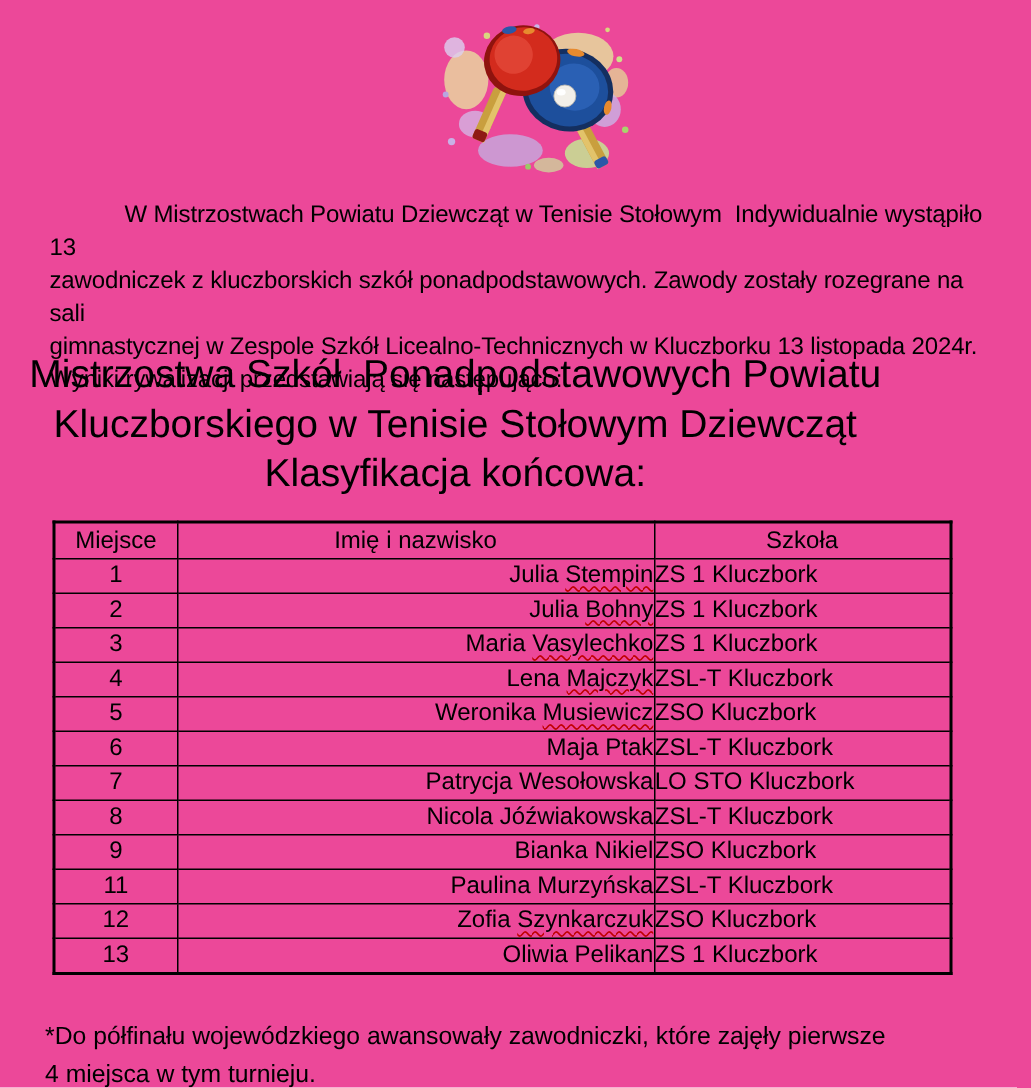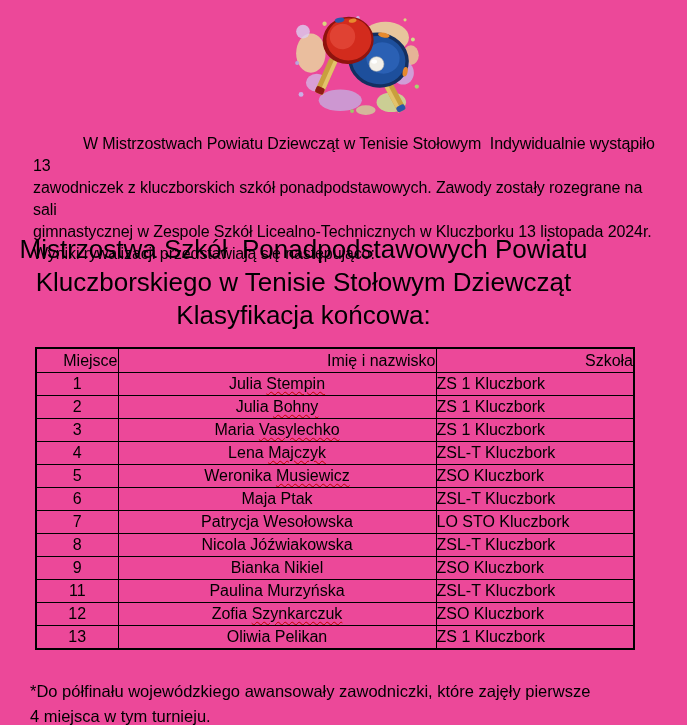--- a/index.html
+++ b/index.html
@@ -51,26 +51,26 @@
   }
   table.results td, table.results th {
     border: 1px solid #000;
     padding: 0;
     font-weight: 400;
     height: 22px;
     vertical-align: middle;
     overflow: hidden;
     white-space: nowrap;
   }
-  table.results th { height: 23px; text-align: right; }
+  table.results th { height: 23px; text-align: center; }
   .col-place  { width: 82px; }
   .col-name   { width: 318px; }
   .col-school { width: 198px; }
   td.c-place  { text-align: center; }
-  td.c-name   { text-align: center; padding-left: 7px; }
+  td.c-name   { text-align: right; padding-left: 7px; }
   td.c-school { text-align: left; padding-left: 6px; }
   .wavy {
     text-decoration-line: underline;
     text-decoration-style: wavy;
     text-decoration-color: #c00000;
     text-decoration-thickness: 1px;
     text-underline-offset: 2px;
   }
   .footnote {
     position: absolute;

